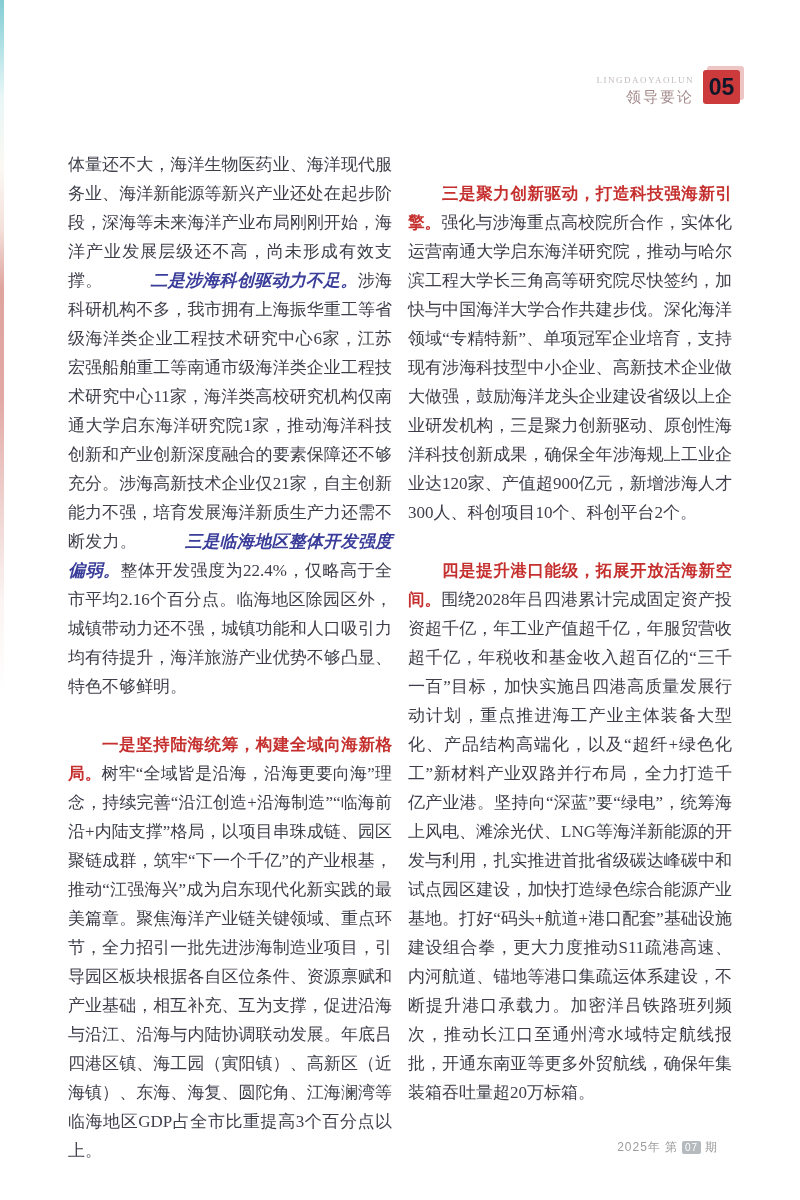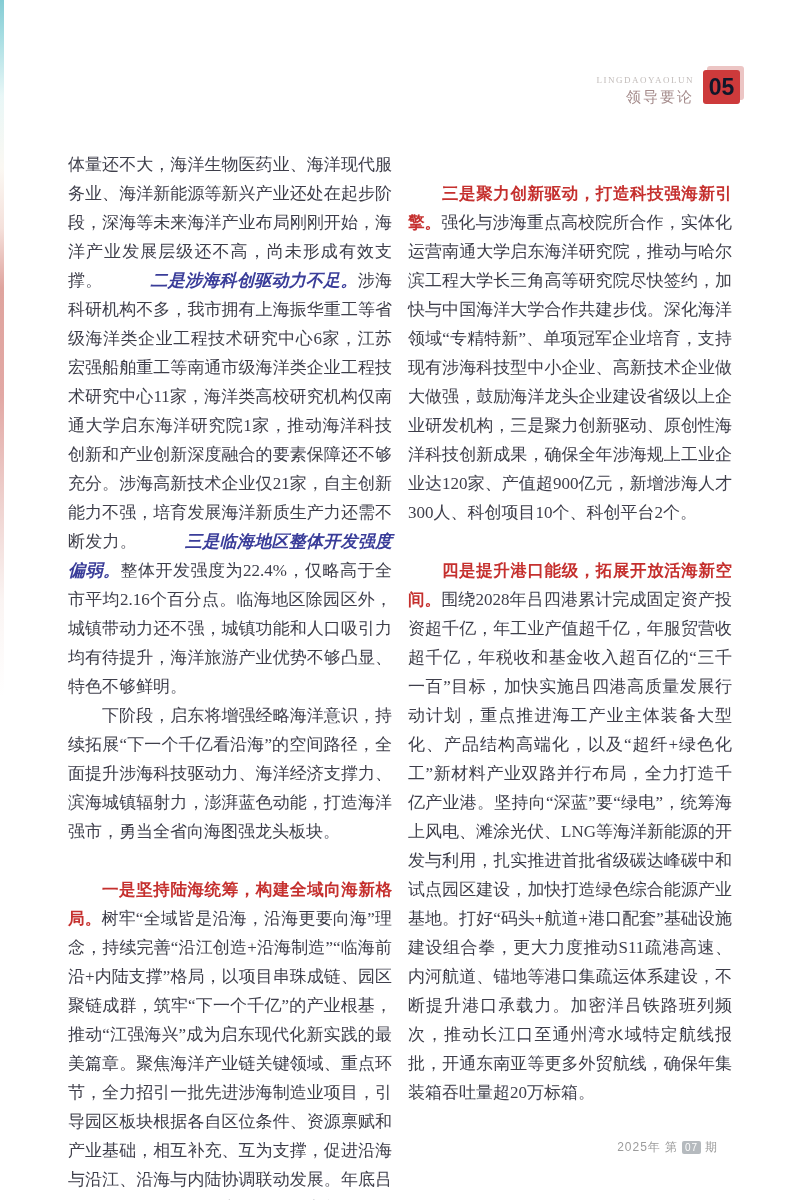--- a/index.html
+++ b/index.html
@@ -127,21 +127,20 @@
       <div class="section-title">领导要论</div>
     </div>
     <div class="page-badge">05</div>
   </div>
 
   <div class="columns">
 
     <div class="col">
       <p><span class="run-normal">体量还不大，海洋生物医药业、海洋现代服务业、海洋新能源等新兴产业还处在起步阶段，深海等未来海洋产业布局刚刚开始，海洋产业发展层级还不高，尚未形成有效支撑。</span><span class="issue-blue">二是涉海科创驱动力不足。</span><span class="run-normal">涉海科研机构不多，我市拥有上海振华重工等省级海洋类企业工程技术研究中心6家，江苏宏强船舶重工等南通市级海洋类企业工程技术研究中心11家，海洋类高校研究机构仅南通大学启东海洋研究院1家，推动海洋科技创新和产业创新深度融合的要素保障还不够充分。涉海高新技术企业仅21家，自主创新能力不强，培育发展海洋新质生产力还需不断发力。</span><span class="issue-blue">三是临海地区整体开发强度偏弱。</span><span class="run-normal">整体开发强度为22.4%，仅略高于全市平均2.16个百分点。临海地区除园区外，城镇带动力还不强，城镇功能和人口吸引力均有待提升，海洋旅游产业优势不够凸显、特色不够鲜明。</span></p>
 
-      <p class="indent"><span class="run-normal">下阶段，启东将增强经略海洋意识，持续拓展“下一个千亿看沿海”的空间路径，全面提升涉海科技驱动力、海洋经济支撑力、滨海城镇辐射力，澎湃蓝色动能，打造海洋强市，勇当全省向海图强龙头板块。</span></p>
 
       <p class="indent sp"><span class="lead-red">一是坚持陆海统筹，构建全域向海新格局。</span><span class="run-normal">树牢“全域皆是沿海，沿海更要向海”理念，持续完善“沿江创造+沿海制造”“临海前沿+内陆支撑”格局，以项目串珠成链、园区聚链成群，筑牢“下一个千亿”的产业根基，推动“江强海兴”成为启东现代化新实践的最美篇章。聚焦海洋产业链关键领域、重点环节，全力招引一批先进涉海制造业项目，引导园区板块根据各自区位条件、资源禀赋和产业基础，相互补充、互为支撑，促进沿海与沿江、沿海与内陆协调联动发展。年底吕四港区镇、海工园（寅阳镇）、高新区（近海镇）、东海、海复、圆陀角、江海澜湾等临海地区GDP占全市比重提高3个百分点以上。</span></p>
 
     </div>
 
     <div class="col">
 
       <p class="indent sp"><span class="lead-red">三是聚力创新驱动，打造科技强海新引擎。</span><span class="run-normal">强化与涉海重点高校院所合作，实体化运营南通大学启东海洋研究院，推动与哈尔滨工程大学长三角高等研究院尽快签约，加快与中国海洋大学合作共建步伐。深化海洋领域“专精特新”、单项冠军企业培育，支持现有涉海科技型中小企业、高新技术企业做大做强，鼓励海洋龙头企业建设省级以上企业研发机构，三是聚力创新驱动、原创性海洋科技创新成果，确保全年涉海规上工业企业达120家、产值超900亿元，新增涉海人才300人、科创项目10个、科创平台2个。</span></p>
 
       <p class="indent sp"><span class="lead-red">四是提升港口能级，拓展开放活海新空间。</span><span class="run-normal">围绕2028年吕四港累计完成固定资产投资超千亿，年工业产值超千亿，年服贸营收超千亿，年税收和基金收入超百亿的“三千一百”目标，加快实施吕四港高质量发展行动计划，重点推进海工产业主体装备大型化、产品结构高端化，以及“超纤+绿色化工”新材料产业双路并行布局，全力打造千亿产业港。坚持向“深蓝”要“绿电”，统筹海上风电、滩涂光伏、LNG等海洋新能源的开发与利用，扎实推进首批省级碳达峰碳中和试点园区建设，加快打造绿色综合能源产业基地。打好“码头+航道+港口配套”基础设施建设组合拳，更大力度推动S11疏港高速、内河航道、锚地等港口集疏运体系建设，不断提升港口承载力。加密洋吕铁路班列频次，推动长江口至通州湾水域特定航线报批，开通东南亚等更多外贸航线，确保年集装箱吞吐量超20万标箱。</span></p>

